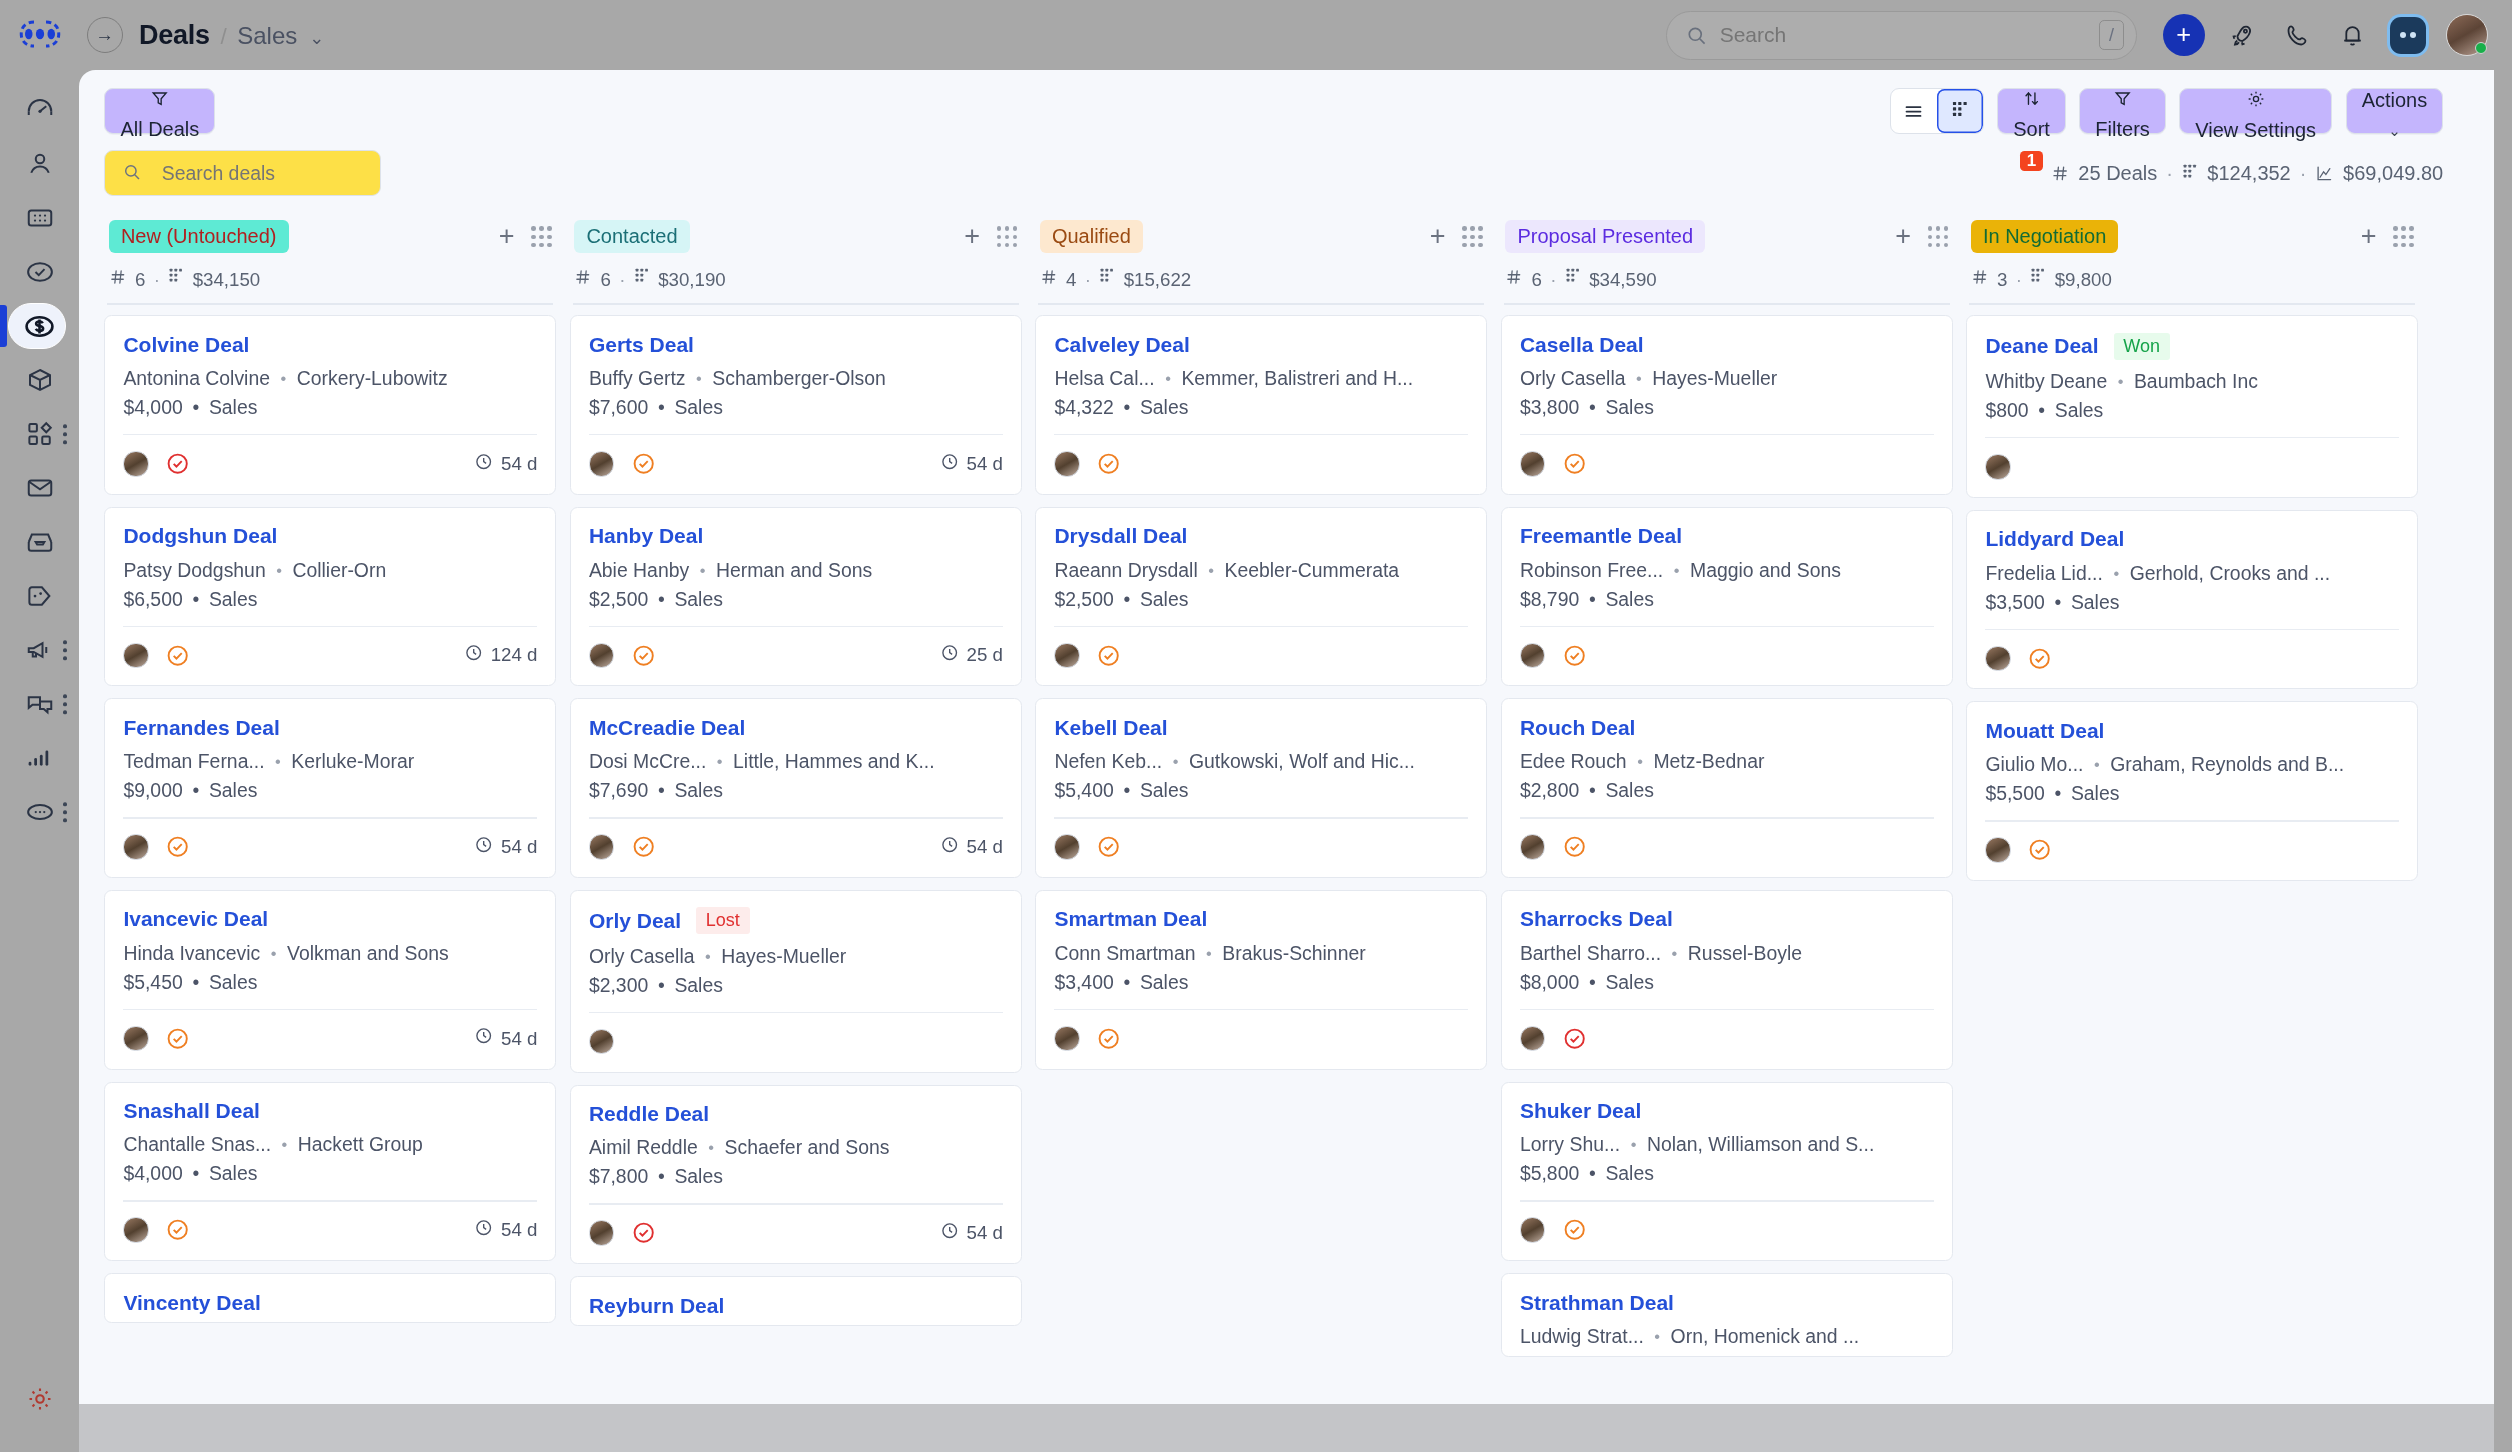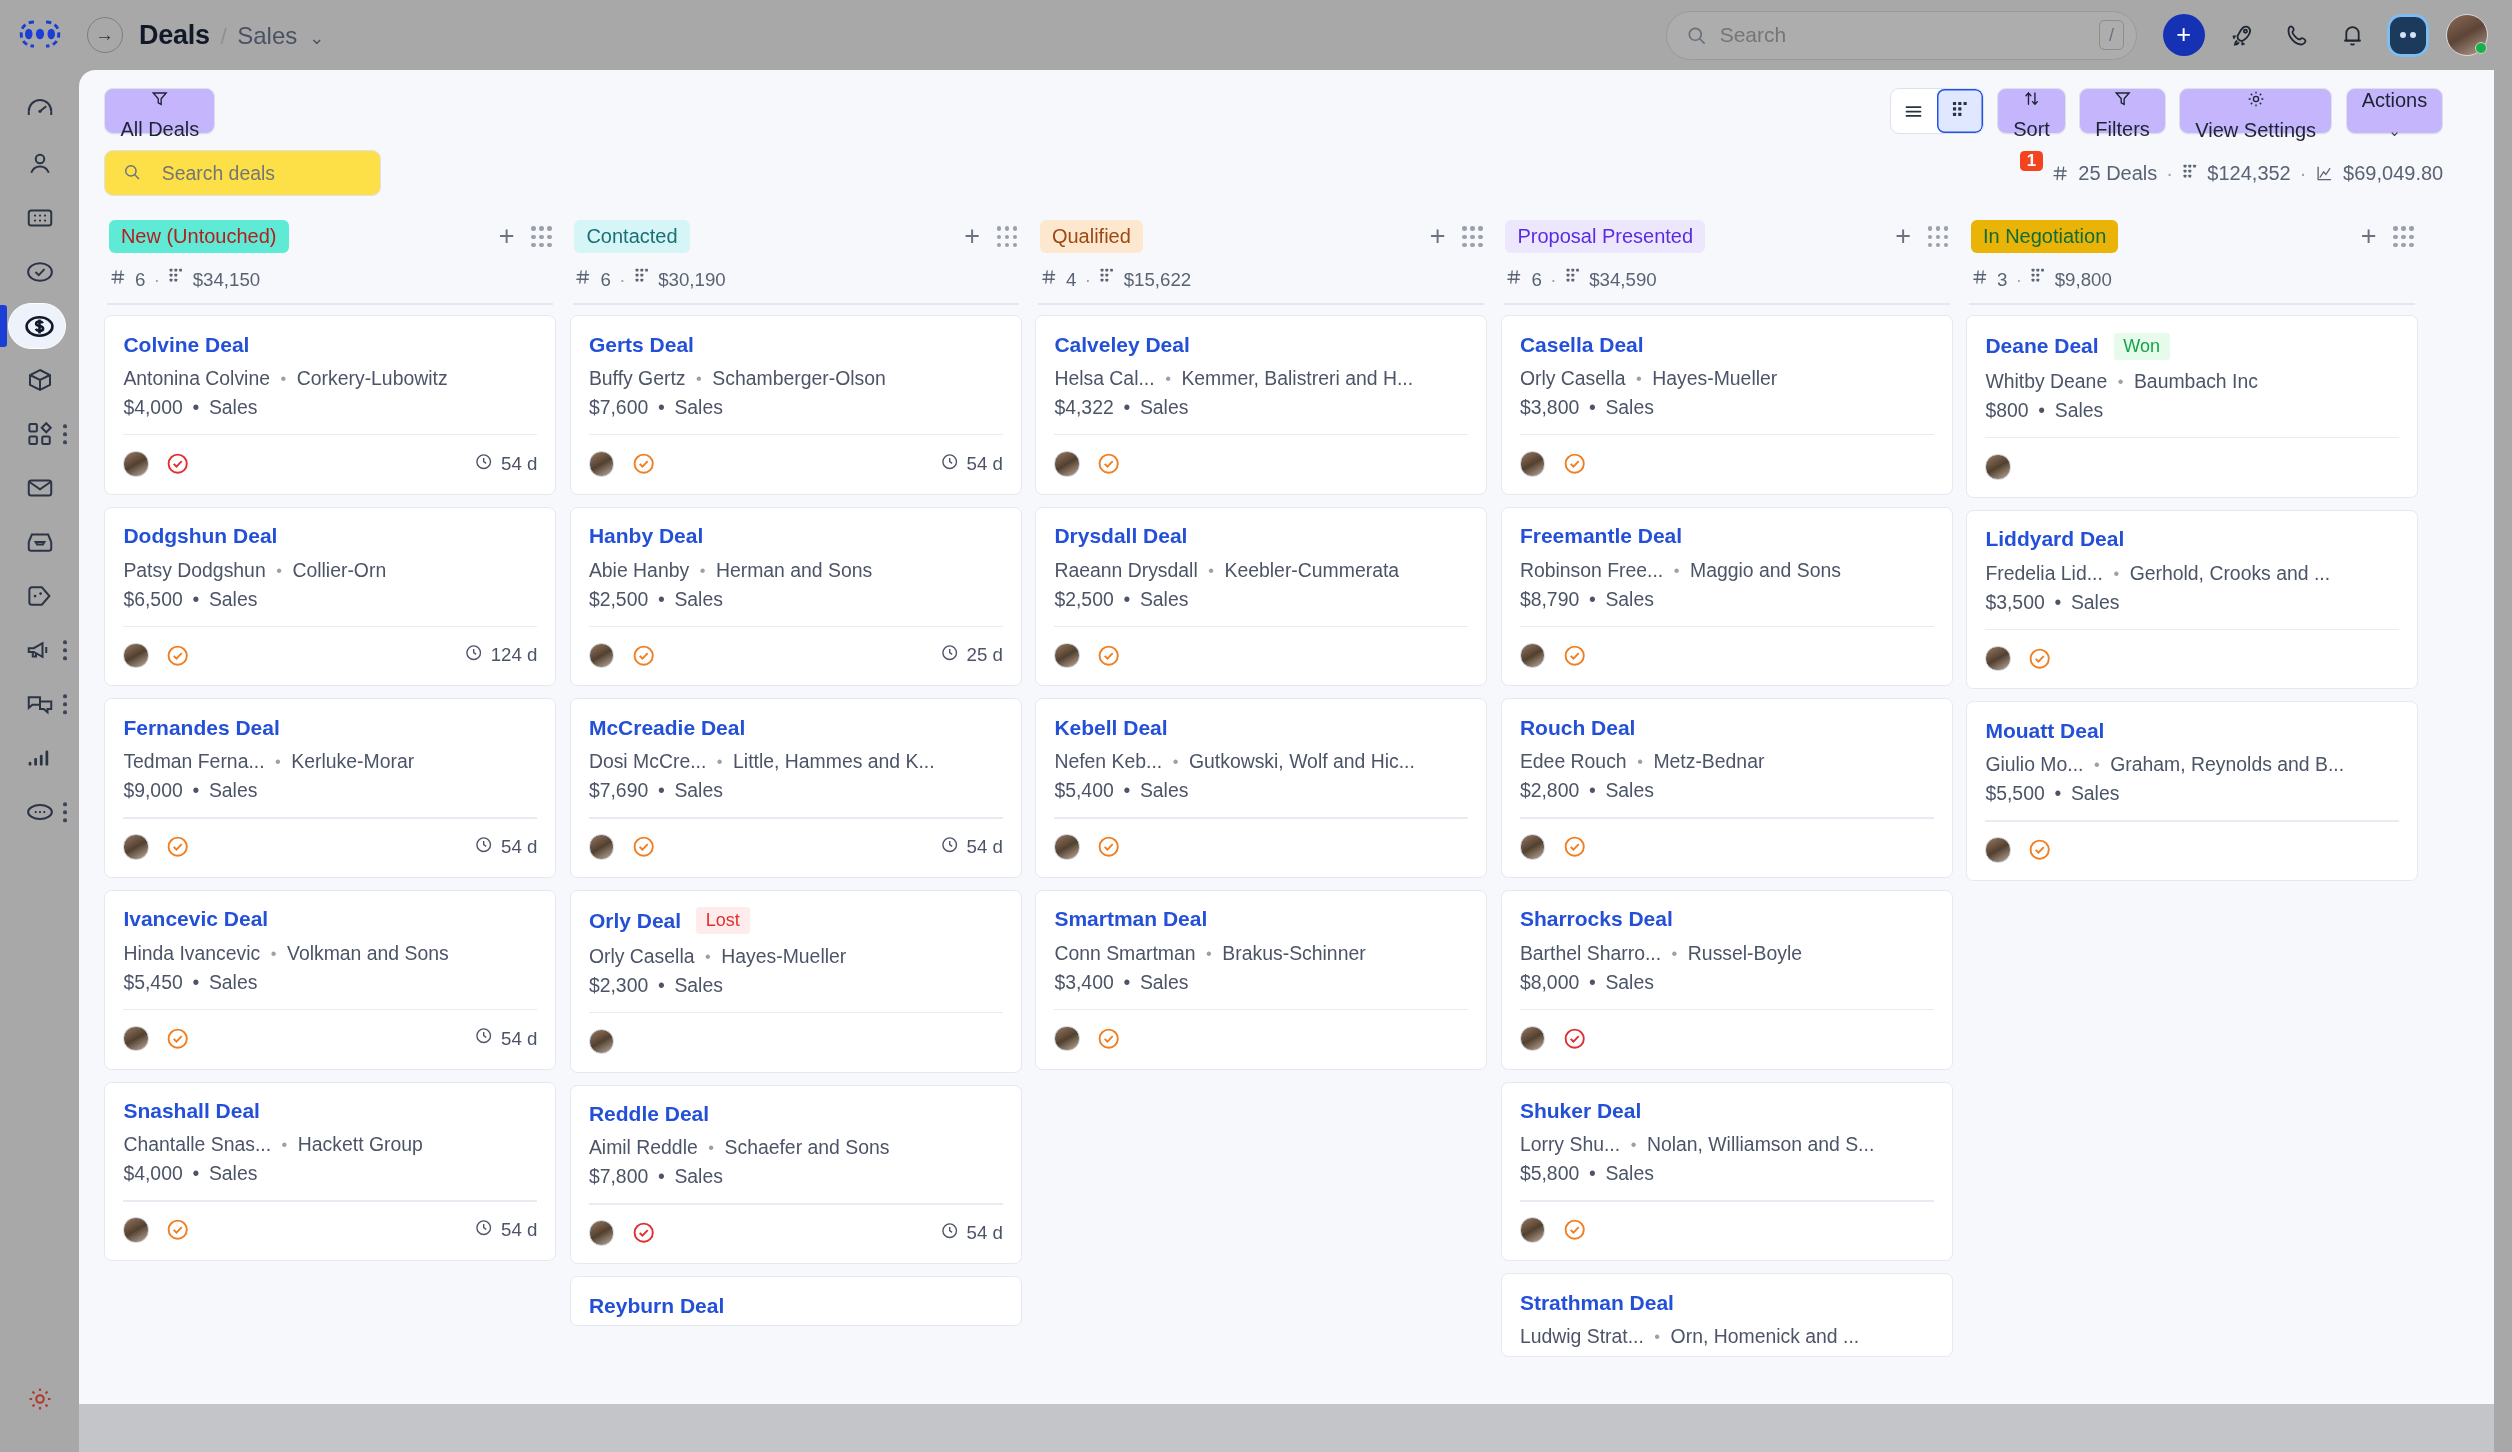--- a/index.html
+++ b/index.html
@@ -745,20 +745,26 @@
                   </svg></span>
         <span class="days">
             <span><svg width="19.4" height="19.4" viewBox="0 0 24 24" fill="none" stroke="#4c5467" stroke-width="1.7">
   <circle cx="12" cy="12" r="8.4"></circle>
                       <path d="M12 7.4V12l3 2"></path>
                     </svg></span>
             <span>54 d</span>
                 </span>
       </div>
     </div>
+            <div class="card" style="padding-bottom:7.5px">
+        <div class="card-title-row">
+                <span class="card-title">Vincenty Deal</span>
+              </div>
+
+      </div>
           </div>
         </div>
         <div class="col">
     <div class="col-head">
       <span class="chip" style="background:#d6f5f6;color:#1b6f76">Contacted</span>
       <span class="col-actions">
         <span class="col-plus">+</span>
         <span class="grip">
                 <i></i>
                 <i></i>

